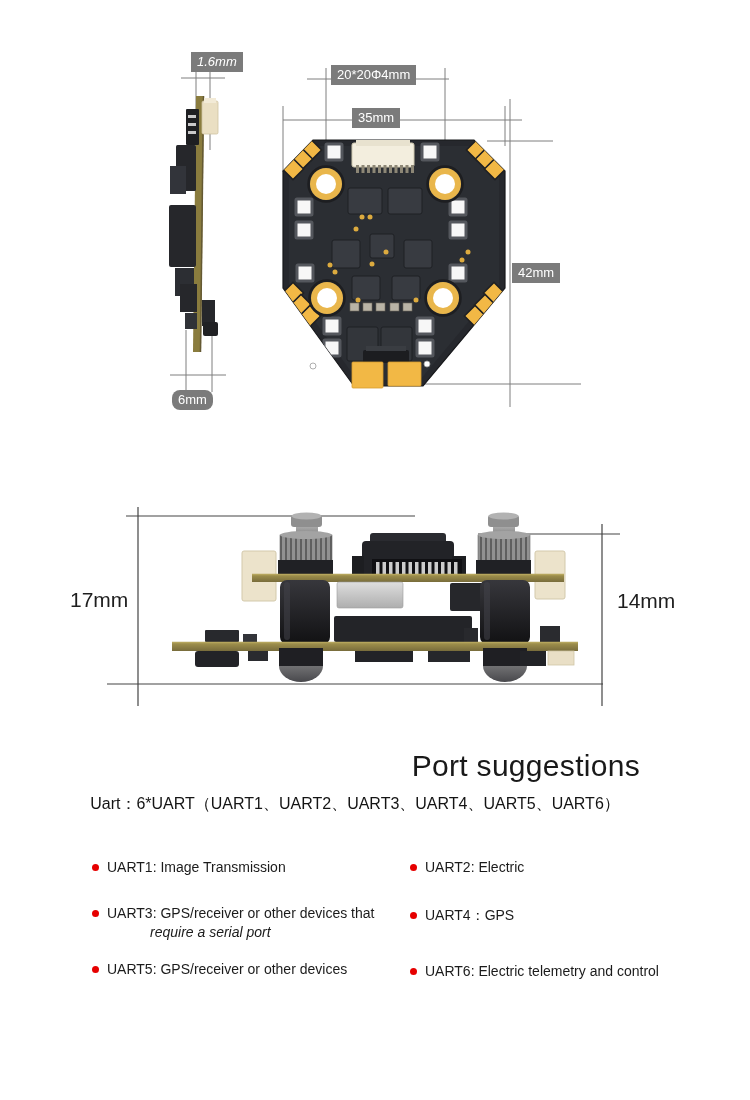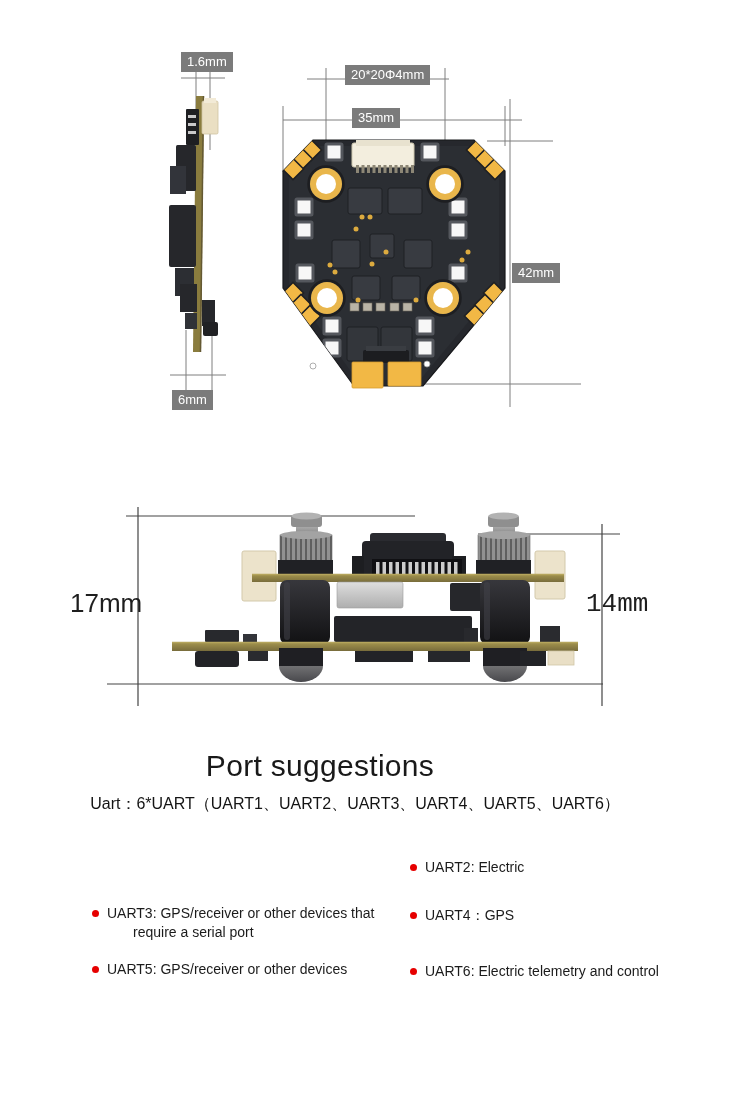--- a/index.html
+++ b/index.html
@@ -5,36 +5,36 @@
   html,body{margin:0;padding:0;background:#fff;}
   .canvas{
     position:relative;width:750px;height:1100px;background:#ffffff;
     font-family:"Liberation Sans","DejaVu Sans",sans-serif;overflow:hidden;color:#1c1c1c;
   }
   .art{position:absolute;left:0;top:0;width:750px;height:1100px;display:block;}
   .dim-badge{
     position:absolute;background:#7b7b7b;color:#ffffff;font-size:13px;line-height:1.35;
     padding:1px 6px;white-space:nowrap;
   }
-  .stack-label{position:absolute;font-size:26px;color:#1e1e1e;white-space:nowrap;}
+  .stack-label{position:absolute;font-size:21px;color:#1e1e1e;white-space:nowrap;}
   .ports-title{
-    position:absolute;left:0;top:749px;width:640px;text-align:center;margin:0;
+    position:absolute;left:0;top:749px;width:640px;text-align:right;margin:0;
     font-size:30px;font-weight:400;color:#191919;letter-spacing:.3px;
   }
   .ports-subtitle{
     position:absolute;left:0;top:794px;width:710px;text-align:center;
     font-size:16px;color:#141414;white-space:nowrap;
   }
   .port-item{position:absolute;font-size:14px;color:#1b1b1b;line-height:19px;}
   .port-item .row{display:flex;align-items:flex-start;}
   .dot{
     flex:0 0 auto;width:7px;height:7px;border-radius:50%;background:#e60000;
     margin:6px 8px 0 0;
   }
-  .line2{margin-left:41px;}
+  .line2{margin-left:58px;font-style:italic;}
 </style>
 </head>
 <body>
 
 <div class="canvas">
 
   <svg class="art" viewBox="0 0 750 1100" aria-hidden="true">
     <defs>
       <linearGradient id="gBoard" x1="0" y1="0" x2="0" y2="1">
         <stop offset="0" stop-color="#a6964f"></stop>
@@ -321,32 +321,38 @@
         <rect x="195" y="651" width="44" height="16" rx="3"></rect>
         <rect x="248" y="651" width="20" height="10" fill="#2a2b2f"></rect>
         <rect x="355" y="651" width="58" height="11"></rect>
         <rect x="428" y="651" width="42" height="11" fill="#26272b"></rect>
         <rect x="520" y="651" width="26" height="15"></rect>
       </g>
       <rect x="548" y="651" width="26" height="14" fill="#e9dfc6" stroke="#d0c5a6" stroke-width="0.8"></rect>
     </g>
   </svg>
 
-  <div class="dim-badge" style="left:181px;top:52px;">1.6mm</div>
-  <div class="dim-badge" style="left:345px;top:65px;">20*20Φ4mm</div>
+  <div class="dim-badge" style="left:191px;top:52px;font-style:italic;">1.6mm</div>
+  <div class="dim-badge" style="left:331px;top:65px;">20*20Φ4mm</div>
   <div class="dim-badge" style="left:352px;top:108px;">35mm</div>
   <div class="dim-badge" style="left:512px;top:263px;">42mm</div>
-  <div class="dim-badge" style="left:172px;top:390px;">6mm</div>
+  <div class="dim-badge" style="left:172px;top:390px;border-radius:8px;">6mm</div>
 
   <div class="stack-label" style="left:70px;top:588px;">17mm</div>
-  <div class="stack-label" style="left:586px;top:589px;font-family:Liberation Mono, monospace;">14mm</div>
+  <div class="stack-label" style="left:617px;top:589px;">14mm</div>
 
   <h1 class="ports-title">Port suggestions</h1>
   <div class="ports-subtitle">Uart：6*UART（UART1、UART2、UART3、UART4、UART5、UART6）</div>
 
+  <div class="port-item" style="left:92px;top:858px;">
+    <div class="row">
+        <span class="dot"></span>
+        <span>UART1: Image Transmission</span>
+      </div>
+  </div>
   <div class="port-item" style="left:410px;top:858px;">
     <div class="row">
         <span class="dot"></span>
         <span>UART2: Electric</span>
       </div>
   </div>
   <div class="port-item" style="left:92px;top:904px;">
     <div class="row">
         <span class="dot"></span>
         <span>UART3: GPS/receiver or other devices that</span>

